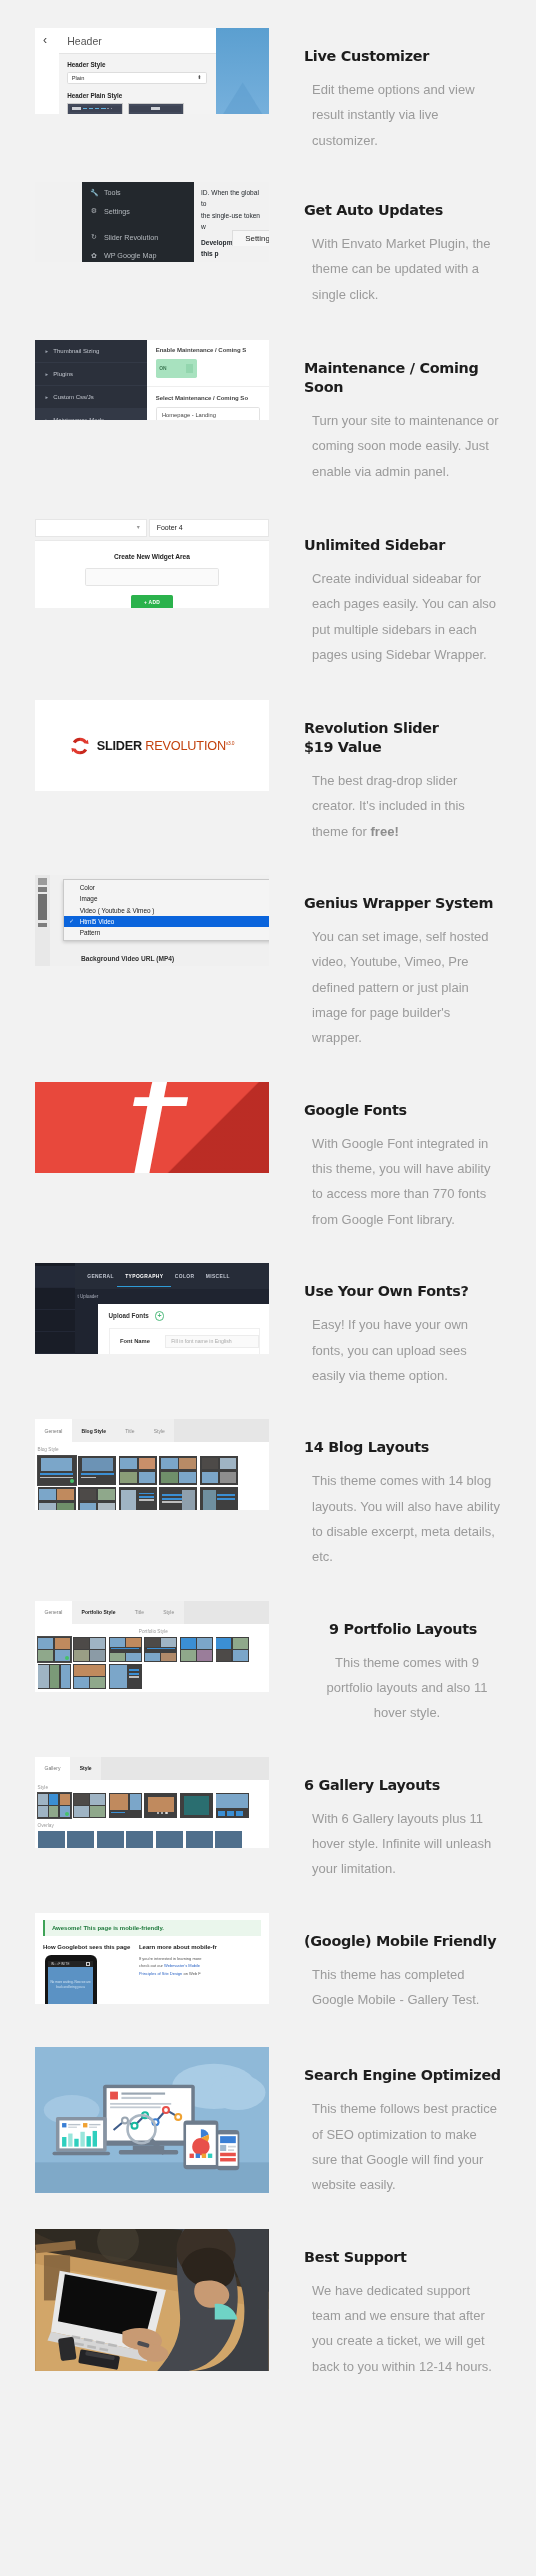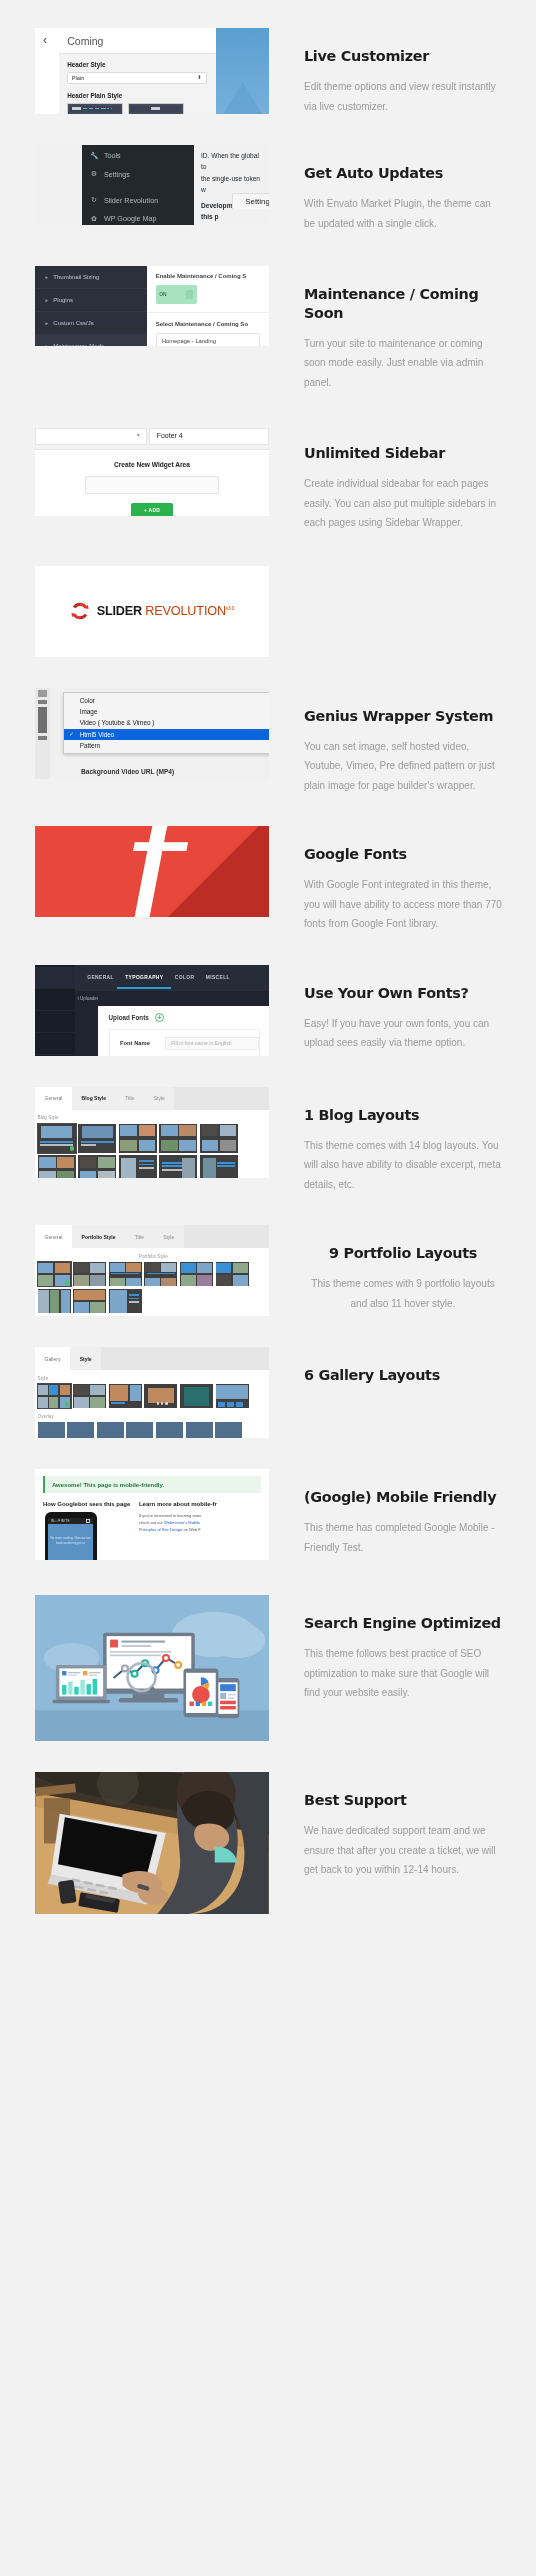--- a/index.html
+++ b/index.html
@@ -35,24 +35,25 @@
   .copy h3 {
     font-family: "DejaVu Sans", sans-serif;
     font-size: 14.4px;
     line-height: 1.3;
     font-weight: bold;
     color: #1d1d1d;
     letter-spacing: -0.3px;
     margin-bottom: 11.3px;
   }
   .copy p {
-    font-size: 10px;
+    font-size: 13px;
     line-height: 1.95;
     color: #9b9b9b;
     font-family: "Liberation Sans", sans-serif;
+    margin-left: 8px;
   }
   .copy p b { color: #8d8d8d; font-weight: bold; }
 
   
   .s1 { background:#f3f3f3; display:flex; }
   .s1 .lc-back { width:23.6px; background:#fff; position:relative; }
   .s1 .lc-back:after{ content:"‹"; position:absolute; left:7.9px; top:5.2px; font-size:12.2px; color:#444; }
   .s1 .lc-panel { width:157px; background:#f3f3f3; position:relative; }
   .s1 .lc-title { height:26px; background:#fff; line-height:26px; padding-left:8.7px;
                   font-size:10.5px; color:#555; border-bottom:0.9px solid #e4e4e4; }
@@ -217,21 +218,21 @@
 </style>
 </head>
 <body>
 
 <div class="page">
 
   <div class="feature" style="padding-top:28px;">
     <div class="shot s1" style="height:86px;">
       <div class="lc-back"></div>
       <div class="lc-panel">
-        <div class="lc-title">Coming</div>
+        <div class="lc-title">Header</div>
         <div class="lc-body">
           <div class="lbl">Header Style</div>
           <div class="sel">Plain</div>
           <div class="lbl">Header Plain Style</div>
           <div class="hgrid">
             <div class="hcard">
                 <div class="hbar">
                   <i class="hlogo"></i>
                   <i class="hm"></i>
                   <i class="hm"></i>
@@ -350,20 +351,24 @@
             <path d="M12 2a10 10 0 0 1 8.6 4.9l-3.2 1.9A6.3 6.3 0 0 0 12 5.7V2z" fill="#e03a2f"></path>
             <path d="M12 22a10 10 0 0 1-8.6-4.9l3.2-1.9A6.3 6.3 0 0 0 12 18.3V22z" fill="#e03a2f"></path>
             <path d="M3.4 6.9A10 10 0 0 1 12 2v3.7a6.3 6.3 0 0 0-5.4 3.1L3.4 6.9z" fill="#c8281d"></path>
             <path d="M20.6 17.1A10 10 0 0 1 12 22v-3.7a6.3 6.3 0 0 0 5.4-3.1l3.2 1.9z" fill="#c8281d"></path>
             <path d="M21.4 4.4l.9 5.2-5.2-.9z" fill="#e03a2f"></path>
             <path d="M2.6 19.6l-.9-5.2 5.2.9z" fill="#e03a2f"></path>
           </svg>
         </span>
         <span class="wm"><b>SLIDER</b> <span>REVOLUTION</span><span class="ver">v3.0</span></span>
       </div>
+    </div>
+    <div class="copy">
+      <h3><span>Revolution Slider</span><br><span>$19 Value</span></h3>
+      <p><span>The best drag-drop slider creator. It's included in this theme for </span><b>free!</b></p>
     </div>
   </div>
 
   <div class="feature" style="padding-top:31px;">
     <div class="shot s6" style="height:91px;">
       <div class="rail">
           <i class="t"></i>
           <i class="s"></i>
           <i class="d"></i>
           <i class="s"></i>
@@ -500,21 +505,21 @@
           </div>
         <div class="th">
             <div class="px" style="position:absolute;left:2.6px;top:2.6px;width:13px;height:23px;background:#6f8f9f"></div>
             <div class="line" style="margin-left:17.5px;margin-top:7px"></div>
             <div class="line" style="margin-left:17.5px"></div>
           </div>
 
       </div>
     </div>
     <div class="copy">
-      <h3>1 Blog Layouts</h3>
+      <h3>14 Blog Layouts</h3>
       <p>This theme comes with 14 blog layouts. You will also have ability to disable excerpt, meta details, etc.</p>
     </div>
   </div>
 
   <div class="feature" style="padding-top:31px;text-align:center;">
     <div class="shot pick" style="height:91px;">
       <div class="tabs">
         <div class="tb w">General</div>
         <div class="tb on">Portfolio Style</div>
         <div class="tb">Title</div>
@@ -643,20 +648,21 @@
         <div class="th sm" style="background:#4f6f8c"></div>
         <div class="th sm" style="background:#4f6f8c"></div>
         <div class="th sm" style="background:#4f6f8c"></div>
         <div class="th sm" style="background:#4f6f8c"></div>
         <div class="th sm" style="background:#4f6f8c"></div>
         <div class="th sm" style="background:#4f6f8c"></div>
       </div>
     </div>
     <div class="copy">
       <h3>6 Gallery Layouts</h3>
+      <p>With 6 Gallery layouts plus  11 hover style. Infinite will unleash your limitation.</p>
     </div>
   </div>
 
   <div class="feature" style="padding-top:31px;">
     <div class="shot s12" style="height:91px;">
       <div class="bar">Awesome! This page is mobile-friendly.</div>
       <div class="cols">
         <div>
           <h5>How Googlebot sees this page</h5>
           <div class="phone">
@@ -673,21 +679,21 @@
         <div class="rtxt">
           <h5>Learn more about mobile-fr</h5>
           <p>If you're interested in learning more</p>
           <p><span>check out our </span><a>Webmaster's Mobile</a></p>
           <p><a>Principles of Site Design</a><span> on Web F</span></p>
         </div>
       </div>
     </div>
     <div class="copy">
       <h3>(Google) Mobile Friendly</h3>
-      <p>This theme has completed Google Mobile - Friendly Test.</p>
+      <p>This theme has completed Google Mobile - Gallery Test.</p>
     </div>
   </div>
 
   <div class="feature" style="padding-top:35px;">
     <div class="shot s13" style="height:146px;">
       <svg viewBox="0 0 268 167" width="234" height="146">
         <rect width="268" height="167" fill="#8fb9d8"></rect>
         <rect y="132" width="268" height="35" fill="#7fa9c8"></rect>
         <ellipse cx="205" cy="45" rx="48" ry="26" fill="#a9cce5"></ellipse>
         <ellipse cx="232" cy="52" rx="32" ry="20" fill="#a9cce5"></ellipse>

